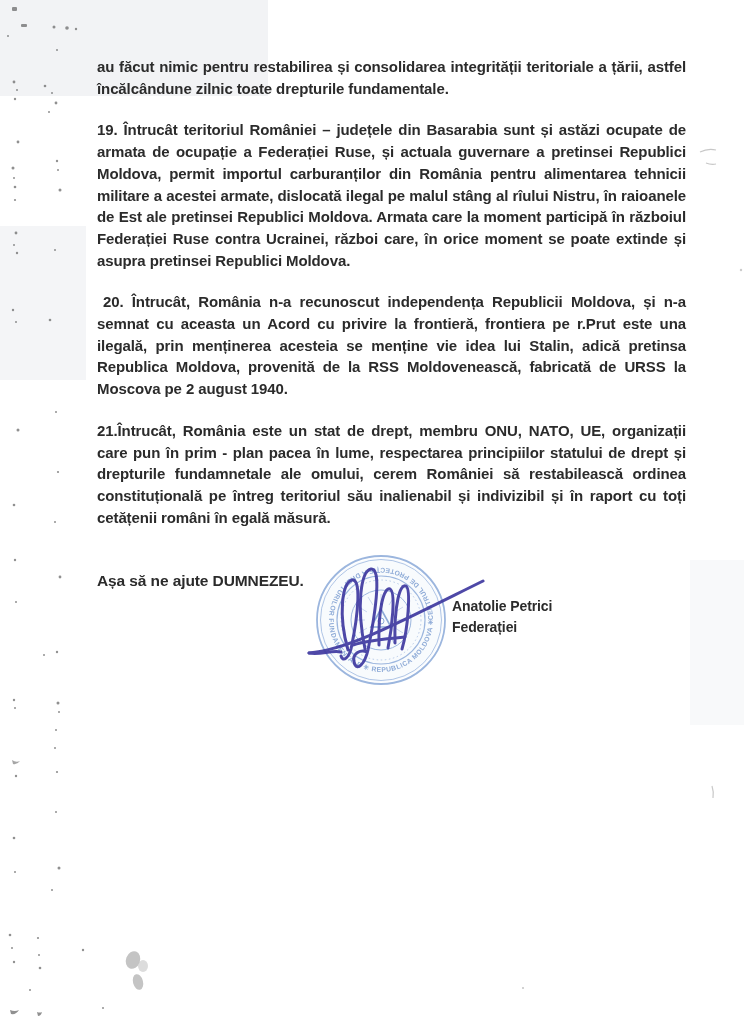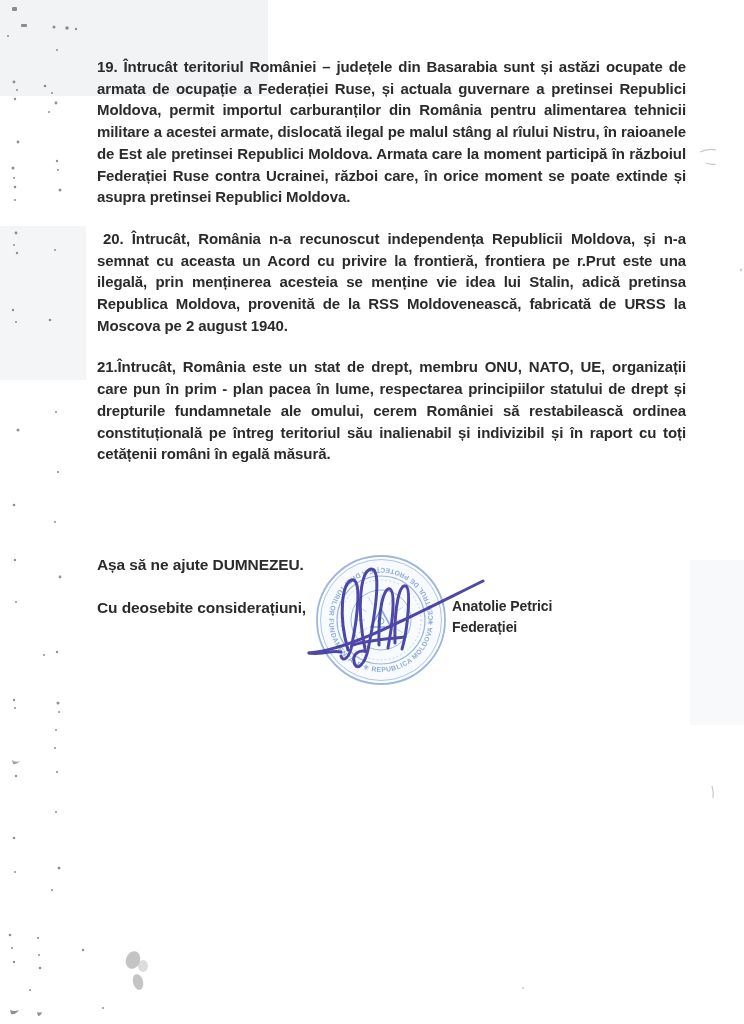--- a/index.html
+++ b/index.html
@@ -26,20 +26,21 @@
     line-height:21.7px;
     letter-spacing:-0.1px;
     text-align:justify;
   }
   .doc-text p{margin:0 0 20px 0;}
   .doc-text p.indented{text-indent:6px;}
   .closing-line{
     position:absolute;left:97px;
     color:#2b2b2b;font-size:15.5px;font-weight:bold;letter-spacing:-0.1px;
     white-space:nowrap;
+    margin-top:16px;
   }
   .invocation{top:556px;}
   .salutation{top:599px;}
   .signer{
     position:absolute;left:452px;top:596px;
     color:#2b2b2b;font-size:14px;font-weight:bold;line-height:21px;
     letter-spacing:-0.1px;
   }
   .stamp-svg{position:absolute;left:306px;top:545px;opacity:0.88;}
   .signature-svg{position:absolute;left:293px;top:553px;}
@@ -48,27 +49,27 @@
 </head>
 <body>
 
 <div class="page">
 
   <div class="tint-a"></div>
   <div class="tint-b"></div>
   <div class="tint-c"></div>
 
   <div class="doc-text">
+    <p>au făcut nimic pentru restabilirea și  consolidarea integrității teritoriale a țării, astfel încălcândune zilnic toate drepturile fundamentale.</p>
     <p>19. Întrucât  teritoriul României – județele din Basarabia sunt și astăzi ocupate de armata de ocupație a Federației Ruse, și actuala guvernare a pretinsei Republici Moldova, permit importul carburanților din România pentru alimentarea tehnicii militare a acestei armate, dislocată ilegal pe malul stâng al rîului Nistru, în raioanele de Est ale pretinsei Republici Moldova. Armata care la moment participă în războiul Federației Ruse contra Ucrainei, război care, în orice moment se poate extinde și asupra pretinsei Republici Moldova.</p>
     <p class="indented">20. Întrucât, România n-a recunoscut independența Republicii Moldova, și n-a semnat cu aceasta un Acord cu privire la frontieră, frontiera pe r.Prut este una ilegală, prin menținerea acesteia se menține vie idea lui Stalin, adică pretinsa Republica Moldova, provenită de la RSS Moldovenească, fabricată de URSS la Moscova pe 2 august 1940.</p>
     <p>21.Întrucât, România este un stat de drept, membru ONU, NATO, UE, organizații care pun în prim - plan pacea în lume, respectarea principiilor statului de drept și drepturile fundamnetale ale omului, cerem României să restabilească ordinea constituțională pe întreg teritoriul său inalienabil și indivizibil și în raport cu toți cetățenii români în egală măsură.</p>
   </div>
 
   <div class="closing-line invocation">Așa să ne ajute DUMNEZEU.</div>
-  <div class="closing-line salutation">Cu deosebite considerațiuni,</div>
 
   <div class="signer">
     <div>Anatolie Petrici</div>
     <div>Federației</div>
   </div>
 
   <svg class="stamp-svg" width="150" height="150" viewBox="0 0 150 150">
     <circle cx="75" cy="75" r="62" fill="#dce7f5" opacity="0.22"></circle>
     <g fill="none" stroke="#8fadda">
       <circle cx="75" cy="75" r="64" stroke-width="1.8"></circle>

